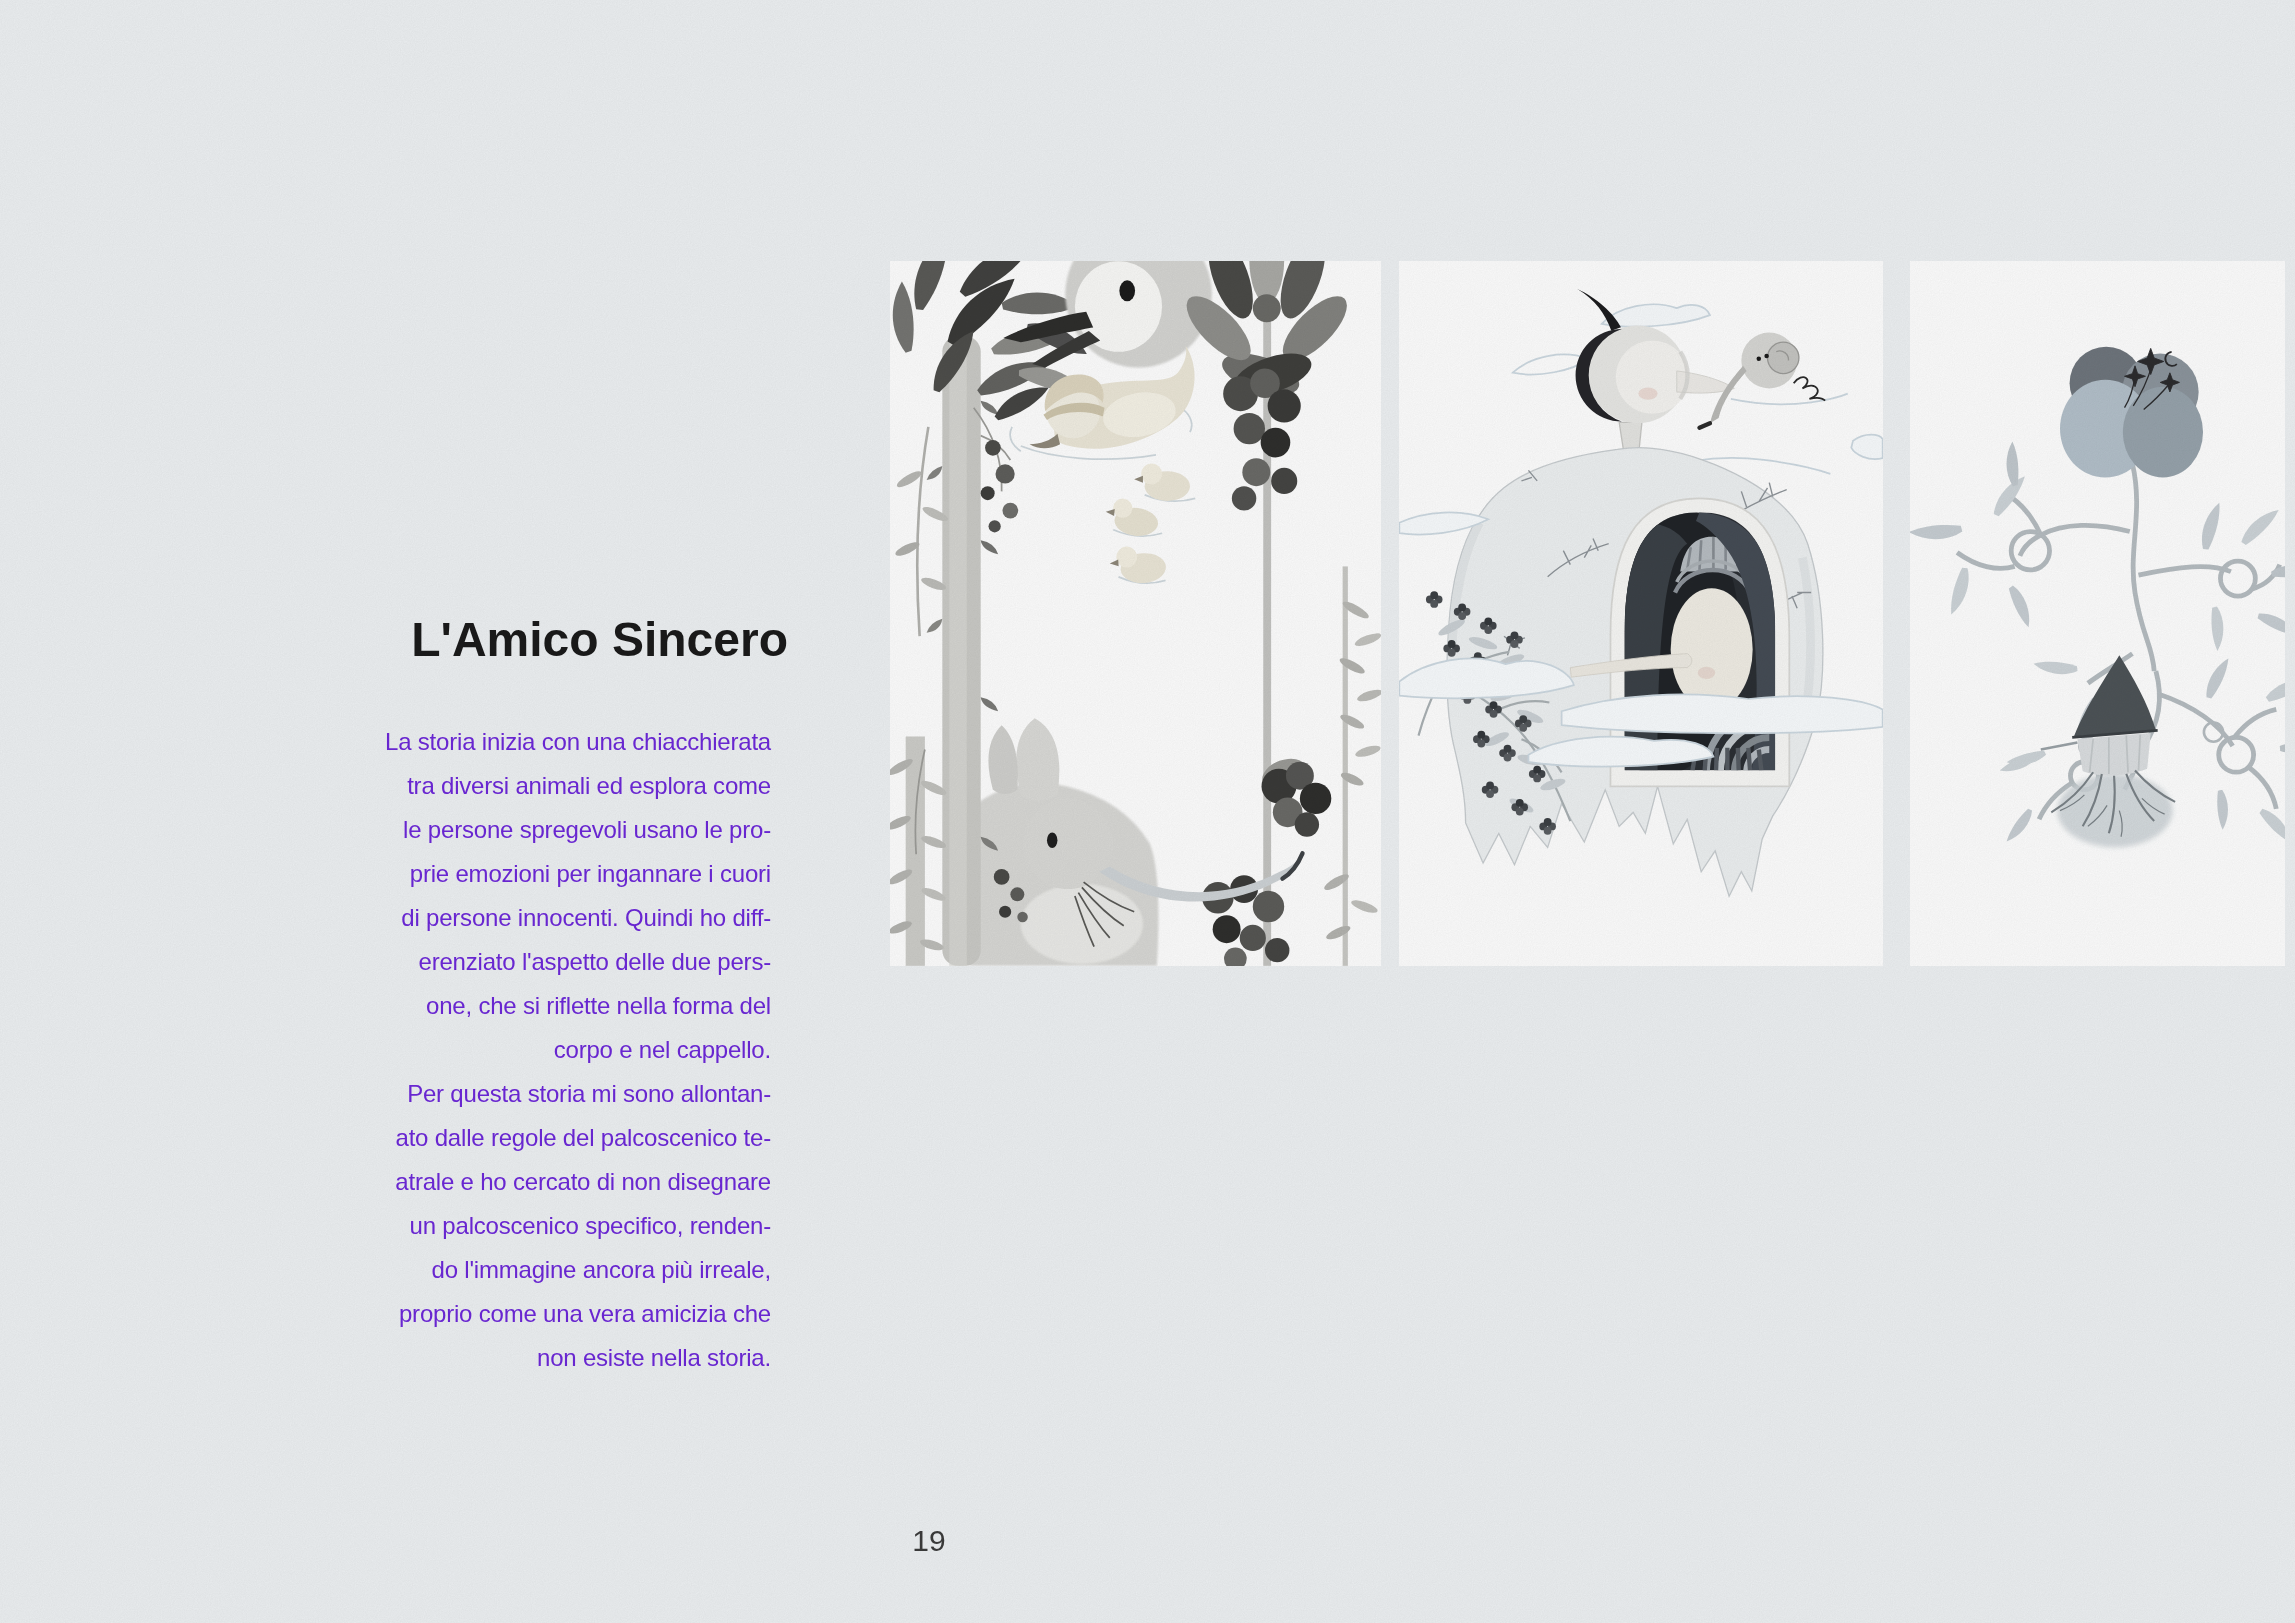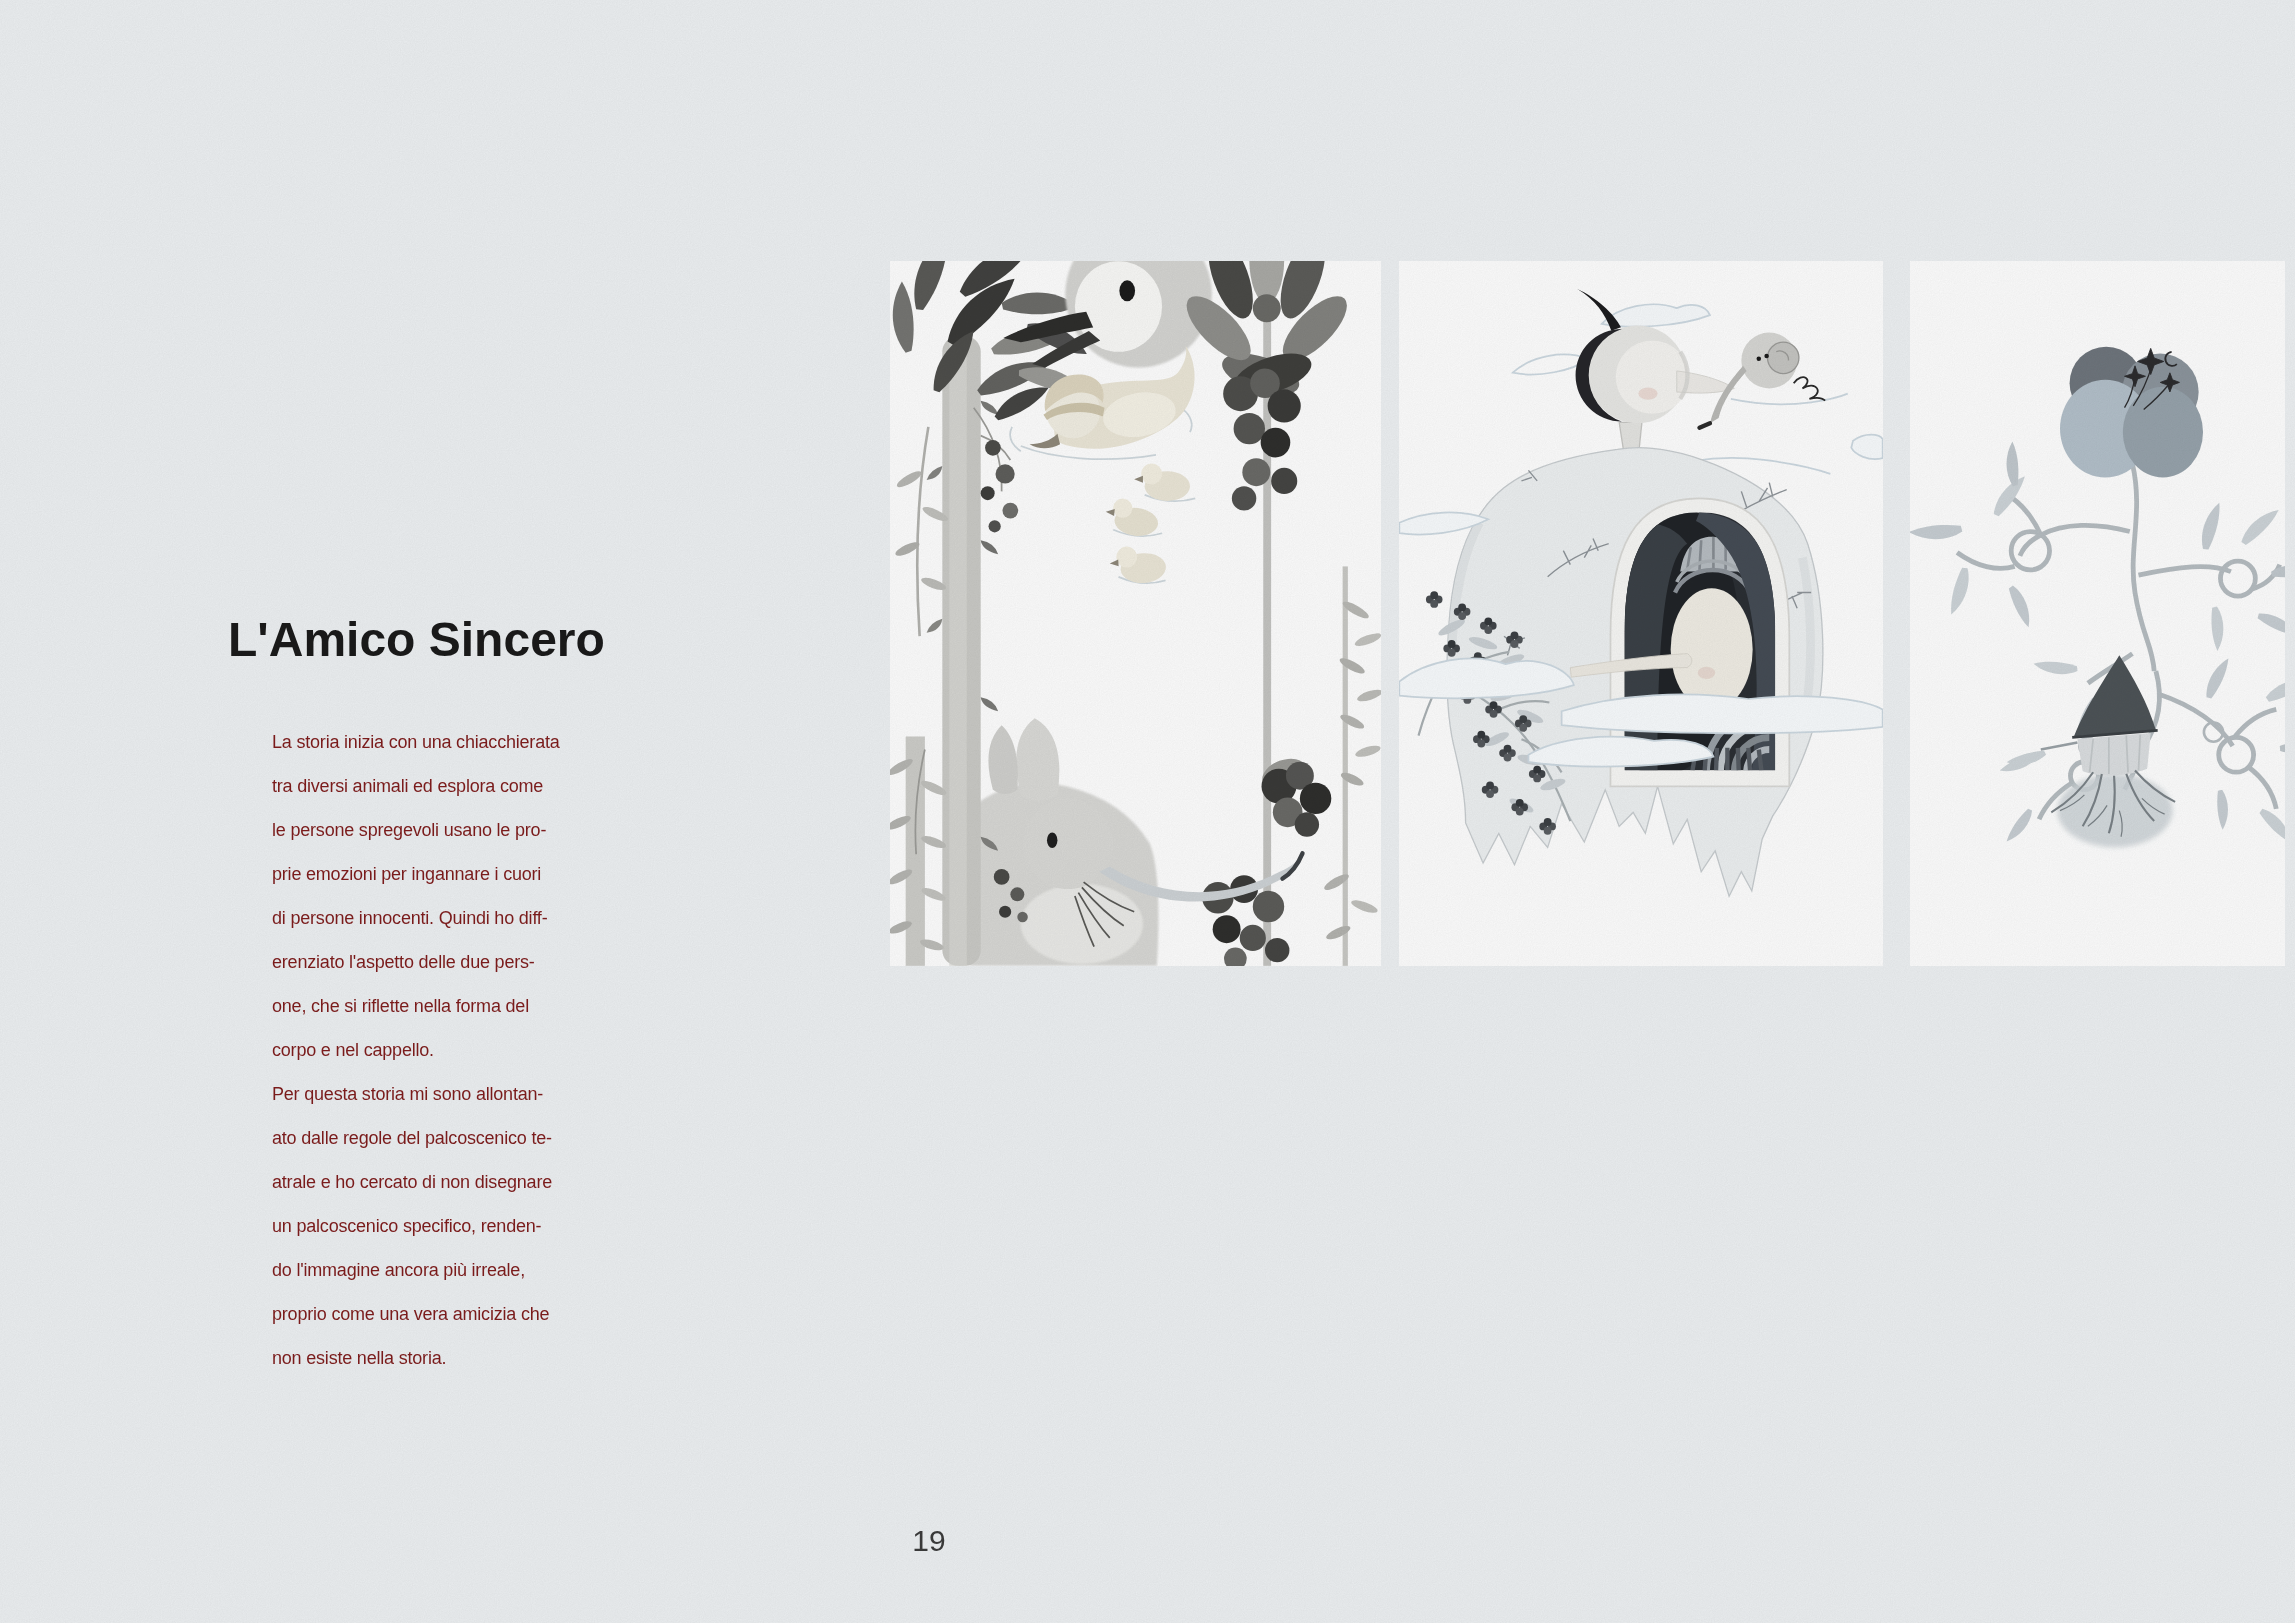--- a/index.html
+++ b/index.html
@@ -1,27 +1,27 @@
 <!DOCTYPE html>
 <html style="font-size:14px"><head>
 <meta charset="utf-8">
 <style>
   html,body{margin:0;padding:0;}
   body{
     width:2295px;height:1623px;position:relative;overflow:hidden;
     background:#edf0f2;
     font-family:"Liberation Sans", sans-serif;
   }
-  .text-column{position:absolute;left:228px;top:614px;width:576px;}
+  .text-column{position:absolute;left:212px;top:614px;width:576px;text-align:right;}
   .article-title{
     font-size:48px;font-weight:600;color:#1b1b1b;letter-spacing:0;line-height:52px;
   }
   .article-body{
-    margin-top:54px;font-size:18px;line-height:44px;color:#7f1d1d;
-    letter-spacing:-0.2px;white-space:pre-line;width:559px;margin-left:44px;
+    margin-top:54px;font-size:24px;line-height:44px;color:#6d28d9;
+    letter-spacing:-0.2px;white-space:pre-line;width:559px;
   }
   .panel{position:absolute;top:261px;height:705px;background:#fdfdfd;overflow:hidden;}
   #panel1{left:890px;width:491px;}
   #panel2{left:1399px;width:484px;}
   #panel3{left:1910px;width:375px;}
   .panel svg{display:block;width:100%;height:100%;}
   .page-number{
     position:absolute;left:0;top:1524px;width:1858px;text-align:center;
     font-size:30px;color:#3c3c3c;
   }

